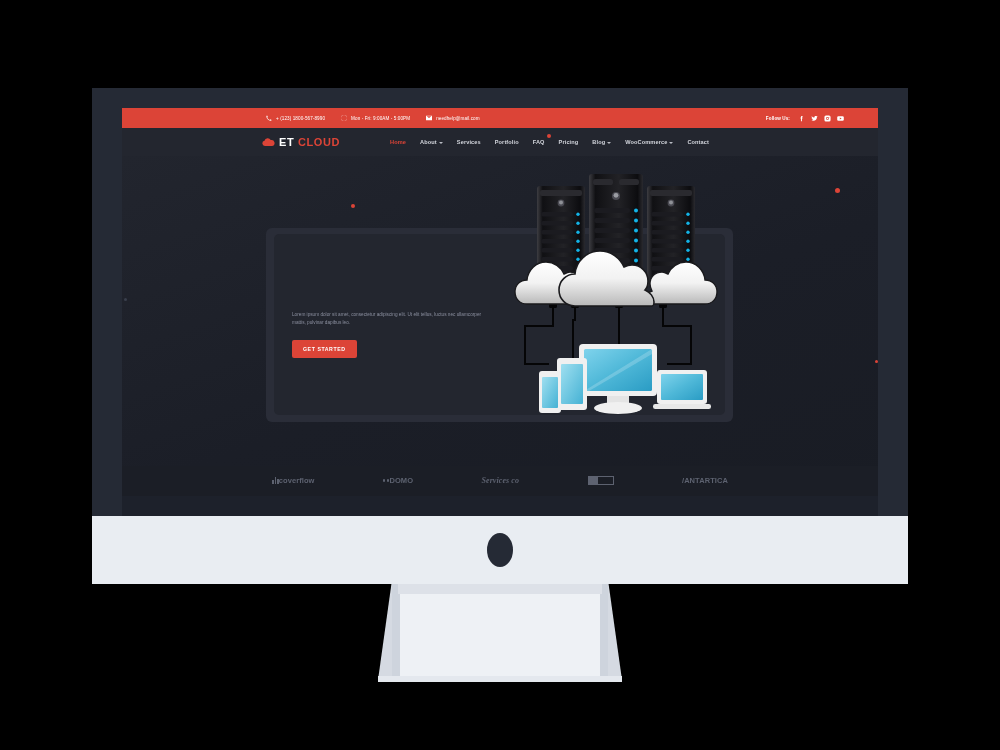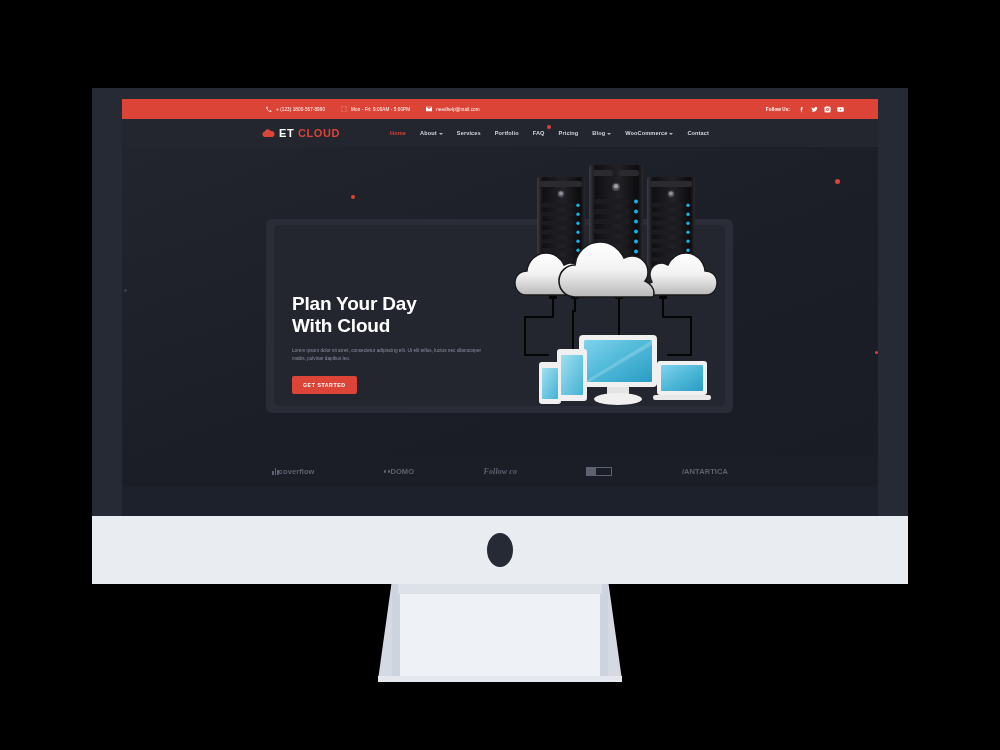--- a/index.html
+++ b/index.html
@@ -20,21 +20,21 @@
 
   
   .monitor-bezel {
     position: absolute;
     left: 92px; top: 88px;
     width: 816px; height: 428px;
     background: #252a35;
   }
   .monitor-screen {
     position: absolute;
-    left: 122px; top: 99px;
+    left: 122px; top: 108px;
     width: 756px; height: 436px;
     background: #3b82f6;
     overflow: hidden;
   }
   .monitor-chin {
     position: absolute;
     left: 92px; top: 516px;
     width: 816px; height: 68px;
     background: #e9edf2;
   }
@@ -470,22 +470,20 @@
               <rect x="35" y="209" width="16" height="31" rx="1" fill="url(#scrG2)"></rect>
 
               <rect x="150" y="202" width="50" height="34" rx="3" fill="#f0f0f0"></rect>
               <rect x="154" y="206" width="42" height="26" rx="1" fill="url(#scrG)"></rect>
               <rect x="146" y="236" width="58" height="5" rx="2.2" fill="#e8e8e8"></rect>
             </g>
           </svg>
         </div>
 
         <div class="hero-copy">
-          <div class="hero-title">Plan Your Day
-With Cloud</div>
           <div class="hero-sub">Lorem ipsum dolor sit amet, consectetur adipiscing elit. Ut elit tellus, luctus nec ullamcorper mattis, pulvinar dapibus leo.</div>
           <button class="hero-btn">GET STARTED</button>
         </div>
 
         <div class="partners" id="partners">
             <div class="plogo">
               <span class="plogo-bars">
                 <i style="height: 4px;"></i>
                 <i style="height: 7px;"></i>
                 <i style="height: 5px;"></i>
@@ -493,21 +491,21 @@
               <span>coverflow</span>
             </div>
             <div class="plogo">
               <span class="plogo-dots">
                 <i></i>
                 <i></i>
               </span>
               <span>DOMO</span>
             </div>
             <div class="plogo italic">
-              <span>Follow co</span>
+              <span>Services co</span>
             </div>
             <div class="plogo">
               <span class="plogo-box">
                 <i></i>
               </span>
             </div>
             <div class="plogo">
               <span>/ANTARTICA</span>
             </div>
           </div>

